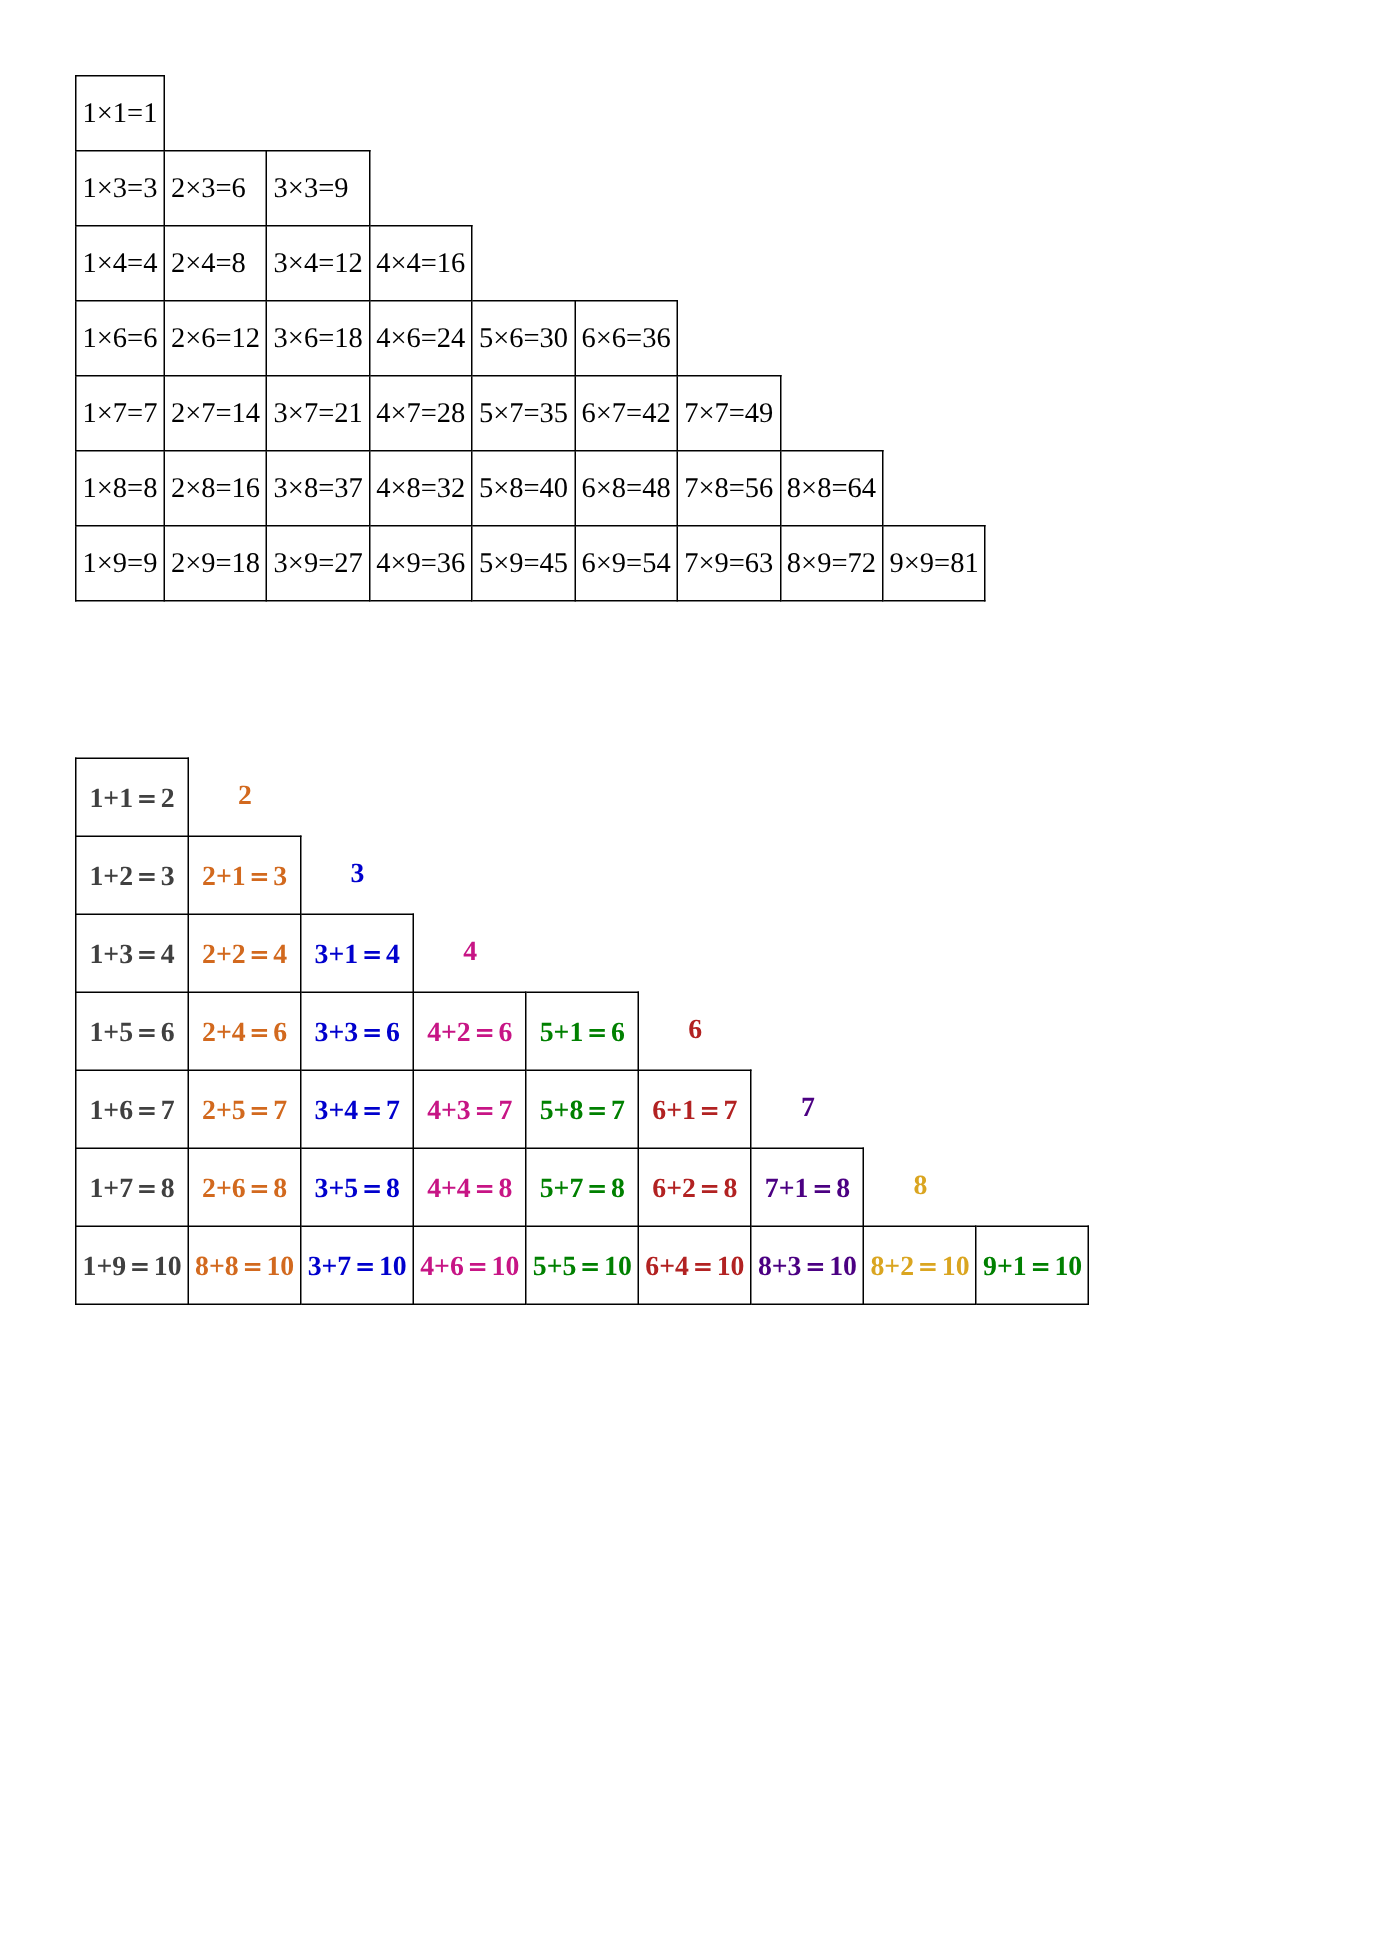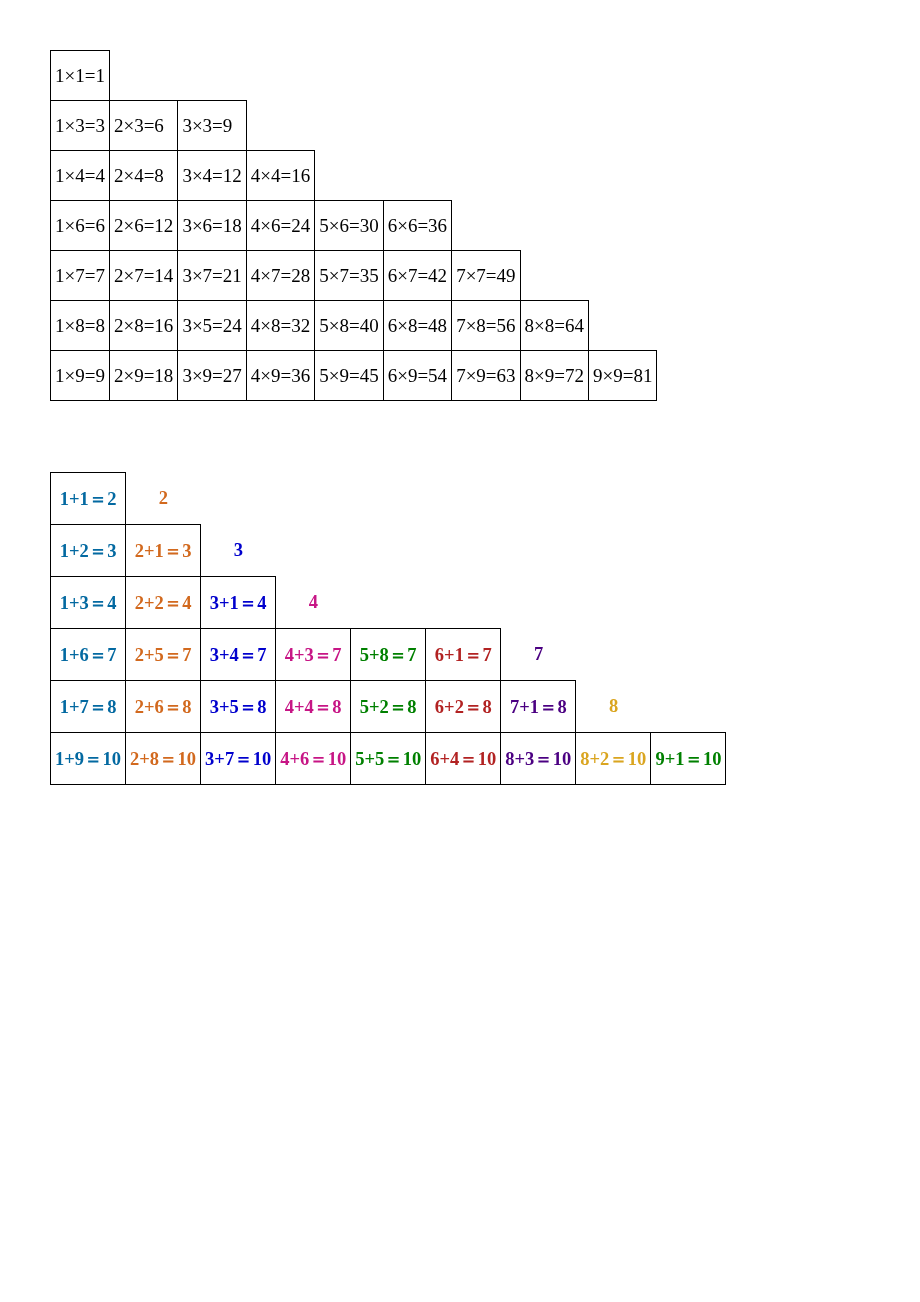--- a/index.html
+++ b/index.html
@@ -5,21 +5,21 @@
   body {
     margin: 0;
     padding: 50px 50px;
     background: #fff;
     font-family: "SimSun", "Times New Roman", serif;
     width: 920px;
     box-sizing: border-box;
   }
   table {
     border-collapse: collapse;
-    margin-bottom: 71px;
+    margin-bottom: 104px;
   }
   table.tb2 { margin-bottom: 0; }
   td {
     border: 1px solid #000;
     padding: 0 4px;
     height: 50px;
     font-size: 19px;
     text-align: left;
     vertical-align: middle;
     white-space: nowrap;
@@ -28,21 +28,21 @@
   td.empty {
     border: none;
   }
   .tb2 td {
     height: 52px;
     text-align: center;
     font-weight: bold;
     font-size: 18.5px;
   }
   .tb2 td.empty { border: none; }
-  .c1 { color: #0369a1; }
+  .c1 { color: #404040; }
   .c2 { color: #d2691e; }
   .c3 { color: #0000cd; }
   .c4 { color: #c71585; }
   .c5 { color: #008000; }
   .c6 { color: #b22222; }
   .c7 { color: #4b0082; }
   .c8 { color: #daa520; }
   .c9 { color: #008000; }
 </style>
 </head>
@@ -101,21 +101,21 @@
   <td>4×7=28</td>
   <td>5×7=35</td>
   <td>6×7=42</td>
   <td>7×7=49</td>
   <td class="empty"></td>
         <td class="empty"></td>
 </tr>
 <tr>
   <td>1×8=8</td>
   <td>2×8=16</td>
-  <td>3×5=24</td>
+  <td>3×8=37</td>
   <td>4×8=32</td>
   <td>5×8=40</td>
   <td>6×8=48</td>
   <td>7×8=56</td>
   <td>8×8=64</td>
   <td class="empty"></td>
 </tr>
 <tr>
   <td>1×9=9</td>
   <td>2×9=18</td>
@@ -159,44 +159,55 @@
   <td class="c2">2+2＝4</td>
   <td class="c3">3+1＝4</td>
   <td class="c4 empty">4</td>
   <td class="empty"></td>
         <td class="empty"></td>
         <td class="empty"></td>
         <td class="empty"></td>
         <td class="empty"></td>
 </tr>
 <tr>
+  <td class="c1">1+5＝6</td>
+  <td class="c2">2+4＝6</td>
+  <td class="c3">3+3＝6</td>
+  <td class="c4">4+2＝6</td>
+  <td class="c5">5+1＝6</td>
+  <td class="c6 empty">6</td>
+  <td class="empty"></td>
+        <td class="empty"></td>
+        <td class="empty"></td>
+</tr>
+<tr>
   <td class="c1">1+6＝7</td>
   <td class="c2">2+5＝7</td>
   <td class="c3">3+4＝7</td>
   <td class="c4">4+3＝7</td>
   <td class="c5">5+8＝7</td>
   <td class="c6">6+1＝7</td>
   <td class="c7 empty">7</td>
   <td class="empty"></td>
         <td class="empty"></td>
 </tr>
 <tr>
   <td class="c1">1+7＝8</td>
   <td class="c2">2+6＝8</td>
   <td class="c3">3+5＝8</td>
   <td class="c4">4+4＝8</td>
-  <td class="c5">5+2＝8</td>
+  <td class="c5">5+7＝8</td>
   <td class="c6">6+2＝8</td>
   <td class="c7">7+1＝8</td>
   <td class="c8 empty">8</td>
   <td class="empty"></td>
 </tr>
 <tr>
   <td class="c1">1+9＝10</td>
-  <td class="c2">2+8＝10</td>
+  <td class="c2">8+8＝10</td>
   <td class="c3">3+7＝10</td>
   <td class="c4">4+6＝10</td>
   <td class="c5">5+5＝10</td>
   <td class="c6">6+4＝10</td>
   <td class="c7">8+3＝10</td>
   <td class="c8">8+2＝10</td>
   <td class="c9">9+1＝10</td>
 </tr>
 </tbody>
   </table>

